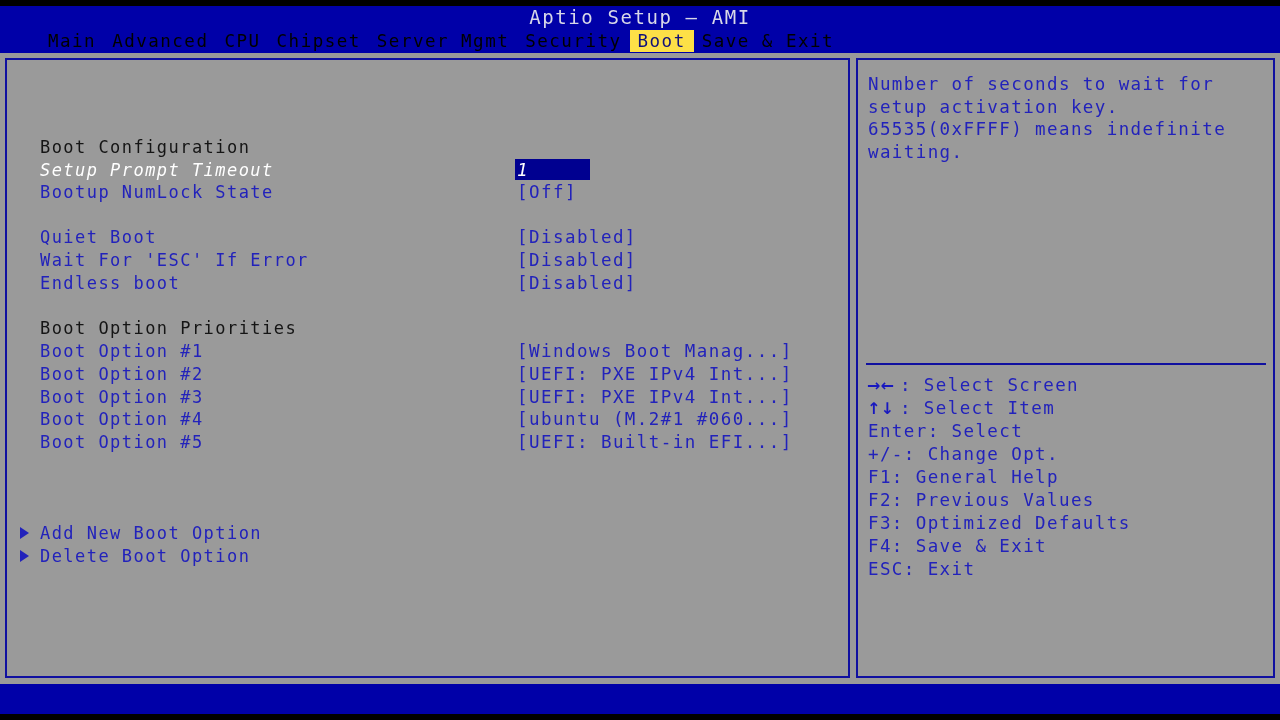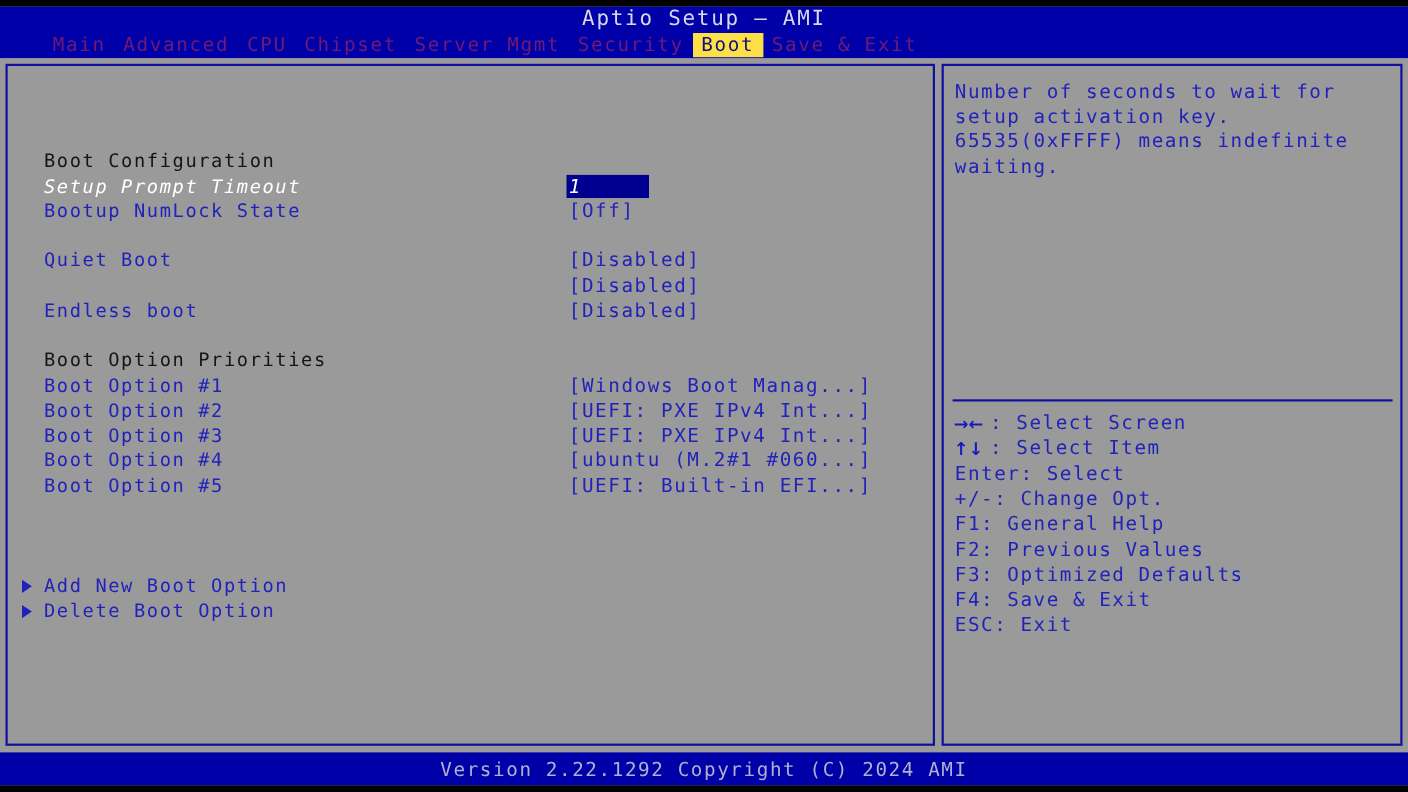--- a/index.html
+++ b/index.html
@@ -50,21 +50,21 @@
 
   
   .menubar {
     position: absolute;
     left: 40px; top: 30px;
     height: 22px;
     display: flex;
     align-items: center;
   }
   .menu-item {
-    color: #701a75;
+    color: #000000;
     font-size: 17.5px;
     letter-spacing: 1.5px;
     line-height: 22px;
     padding: 0 8px;
     white-space: pre;
     background: transparent;
   }
   .menu-item.active {
     background: #fde047;
     color: #10107a;
@@ -263,20 +263,21 @@
         </div>
         <div class="row" style="top: 121px;">
           <span class="lbl">Bootup NumLock State</span>
           <span class="val">[Off]</span>
         </div>
         <div class="row" style="top: 166px;">
           <span class="lbl">Quiet Boot</span>
           <span class="val">[Disabled]</span>
         </div>
         <div class="row" style="top: 189px;">
+          <span class="lbl">Wait For 'ESC' If Error</span>
           <span class="val">[Disabled]</span>
         </div>
         <div class="row" style="top: 212px;">
           <span class="lbl">Endless boot</span>
           <span class="val">[Disabled]</span>
         </div>
         <div class="row" style="top: 257px;">
           <span class="lbl heading">Boot Option Priorities</span>
         </div>
         <div class="row" style="top: 280px;">
@@ -340,16 +341,15 @@
         <div class="legend-row" style="top: 161px;">
           <span class="legend-txt">F4: Save &amp; Exit</span>
         </div>
         <div class="legend-row" style="top: 184px;">
           <span class="legend-txt">ESC: Exit</span>
         </div>
       </div>
   </div>
 
   <div class="footer-strip"></div>
-  <div class="footer-text">Version 2.22.1292 Copyright (C) 2024 AMI</div>
   <div class="bottom-black"></div>
 
 </div>
 
 </body></html>

